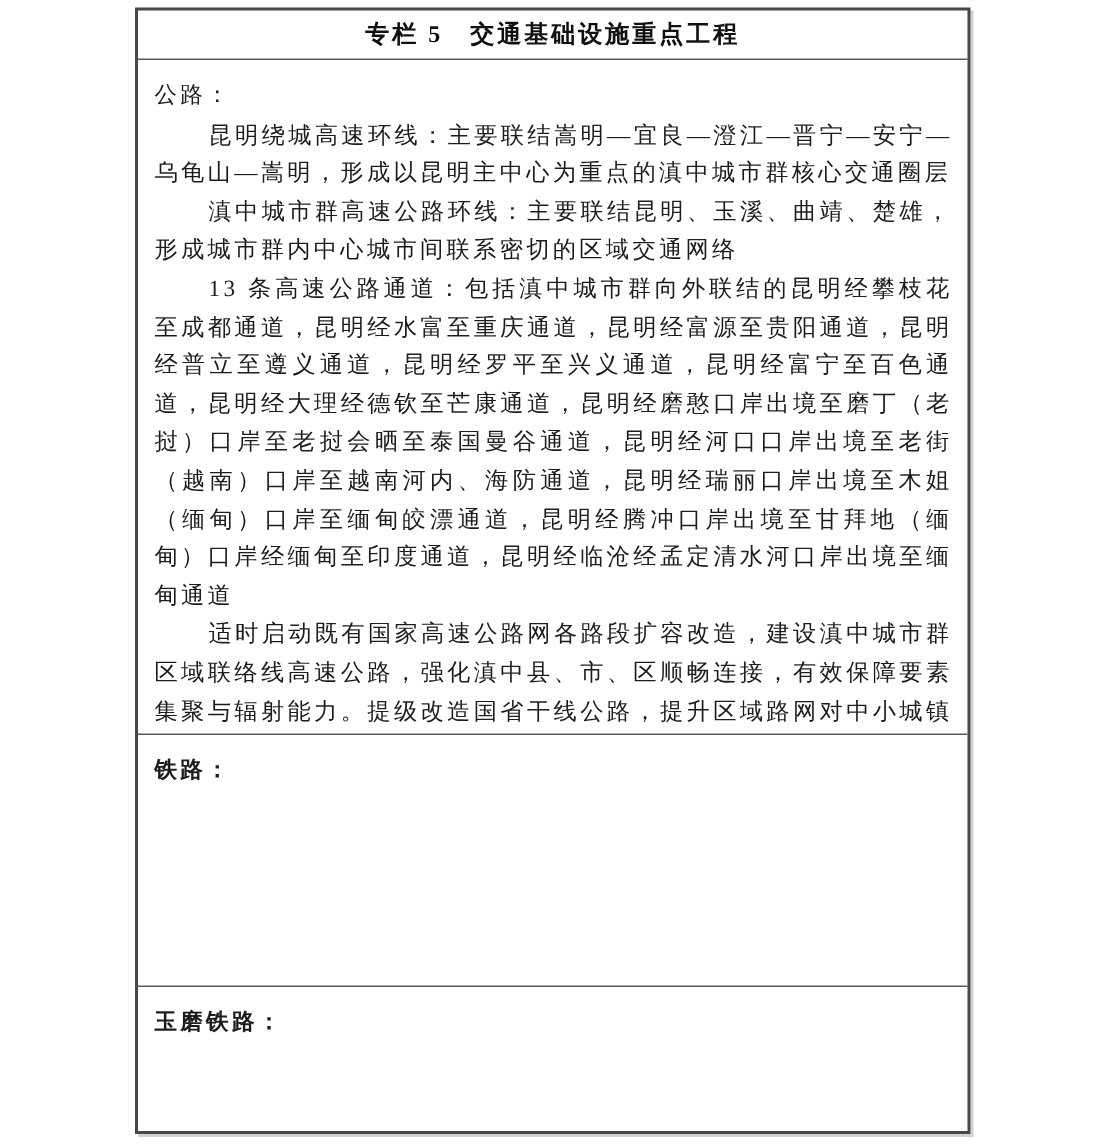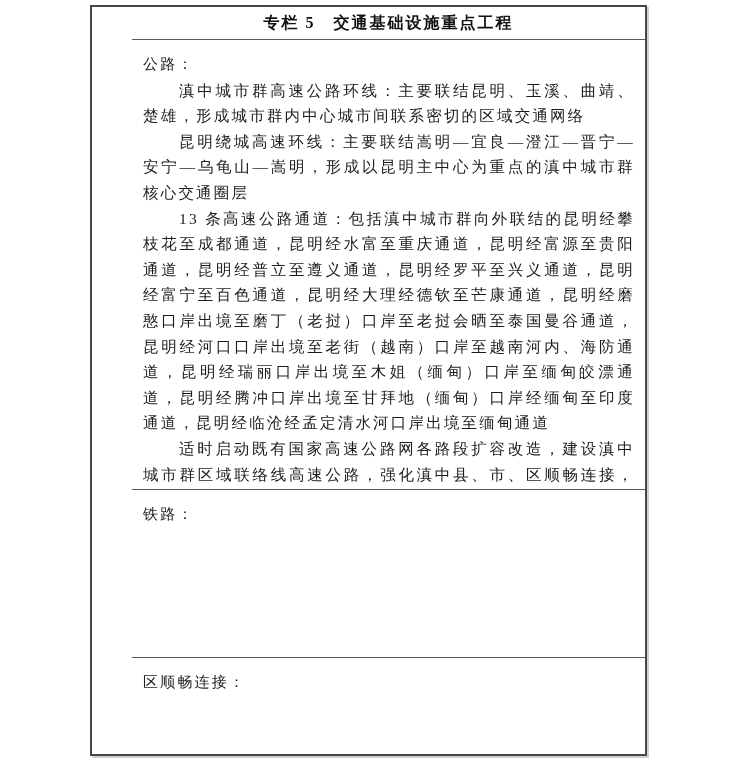--- a/index.html
+++ b/index.html
@@ -23,21 +23,20 @@
     left: 90px;
     top: 5px;
     width: 557px;
     height: 751px;
     box-sizing: border-box;
     border: 2px solid #474747;
     background: #ffffff;
     box-shadow: 2px 2px 0 rgba(0,0,0,0.18);
     display: flex;
     flex-direction: column;
-    padding-left: 40px;
   }
   .panel-title {
     box-sizing: border-box;
     height: 33px;
     flex: 0 0 33px;
     border-bottom: 1px solid #5a5a5a;
     display: flex;
     align-items: center;
     justify-content: center;
     font-size: 16px;
@@ -45,20 +44,21 @@
     letter-spacing: 2px;
     color: #111;
   }
   .sec {
     box-sizing: border-box;
     padding: 12px 10px 4px 11px;
     overflow: hidden;
   }
   .sec + .sec {
     border-top: 1px solid #5a5a5a;
+    font-weight: bold;
   }
   .sec-1 { flex: 0 0 449px; }
   .sec-2 { flex: 0 0 168px; }
   .sec-3 { flex: 1 1 auto; }
   .sec-label {
     font-size: 15px;
     line-height: 25.6px;
     letter-spacing: 2.2px;
   }
   .para {
@@ -74,28 +74,28 @@
 </head>
 <body>
 
 <div class="page">
   <div class="panel">
 
     <div class="panel-title">专栏 5　交通基础设施重点工程</div>
 
     <section class="sec sec-1">
       <div class="sec-label">公路：</div>
+      <p class="para">昆明绕城高速环线：主要联结嵩明—宜良—澄江—晋宁—安宁—乌龟山—嵩明，形成以昆明主中心为重点的滇中城市群核心交通圈层</p>
       <p class="para">滇中城市群高速公路环线：主要联结昆明、玉溪、曲靖、楚雄，形成城市群内中心城市间联系密切的区域交通网络</p>
-      <p class="para">昆明绕城高速环线：主要联结嵩明—宜良—澄江—晋宁—安宁—乌龟山—嵩明，形成以昆明主中心为重点的滇中城市群核心交通圈层</p>
       <p class="para">13 条高速公路通道：包括滇中城市群向外联结的昆明经攀枝花至成都通道，昆明经水富至重庆通道，昆明经富源至贵阳通道，昆明经普立至遵义通道，昆明经罗平至兴义通道，昆明经富宁至百色通道，昆明经大理经德钦至芒康通道，昆明经磨憨口岸出境至磨丁（老挝）口岸至老挝会晒至泰国曼谷通道，昆明经河口口岸出境至老街（越南）口岸至越南河内、海防通道，昆明经瑞丽口岸出境至木姐（缅甸）口岸至缅甸皎漂通道，昆明经腾冲口岸出境至甘拜地（缅甸）口岸经缅甸至印度通道，昆明经临沧经孟定清水河口岸出境至缅甸通道</p>
       <p class="para">适时启动既有国家高速公路网各路段扩容改造，建设滇中城市群区域联络线高速公路，强化滇中县、市、区顺畅连接，有效保障要素集聚与辐射能力。提级改造国省干线公路，提升区域路网对中小城镇的覆盖水平，提级改造既有普通国省道相关路段</p>
     </section>
 
     <section class="sec sec-2">
       <div class="sec-label">铁路：</div>
     </section>
 
     <section class="sec sec-3">
-      <div class="sec-label">区顺畅连接：</div>
+      <div class="sec-label">玉磨铁路：</div>
     </section>
 
   </div>
 </div>
 
 </body></html>

